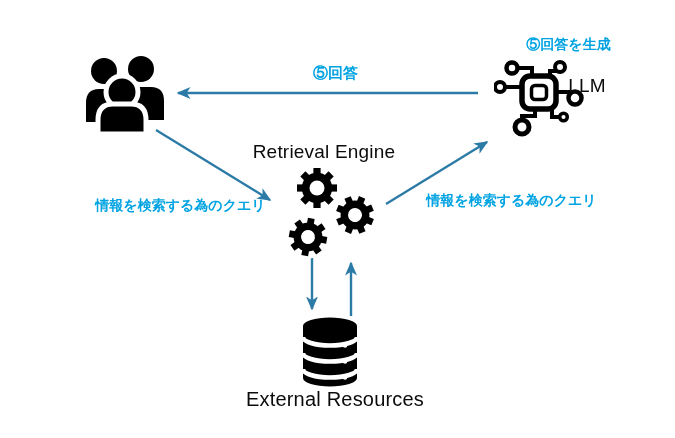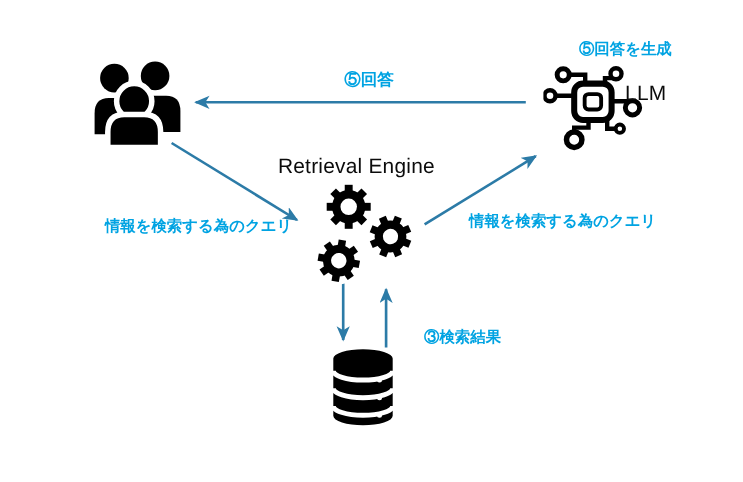--- a/index.html
+++ b/index.html
@@ -135,20 +135,20 @@
     </g>
     <g fill="#fff">
       <circle cx="43" cy="29.5" r="2.3"></circle>
       <circle cx="43" cy="45.5" r="2.3"></circle>
       <circle cx="43" cy="61.5" r="2.3"></circle>
     </g>
   </svg>
 
   <div class="nlabel" style="left:324px;top:152px;font-size:19px">Retrieval Engine</div>
   <div class="nlabel" style="left:587px;top:86px;font-size:19px">LLM</div>
+  <div class="nlabel" style="left:335px;top:399px;font-size:20px">External Resources</div>
 
   <div class="flabel" style="left:157px;top:206px">情報を検索する為のクエリ</div>
-  <div class="flabel" style="left:397px;top:307px">③検索結果</div>
   <div class="flabel" style="left:488px;top:201px">情報を検索する為のクエリ</div>
   <div class="flabel" style="left:312px;top:73px;font-size:15px">⑤回答</div>
   <div class="flabel" style="left:545px;top:45px">⑤回答を生成</div>
 
 </div>
 
 </body></html>

